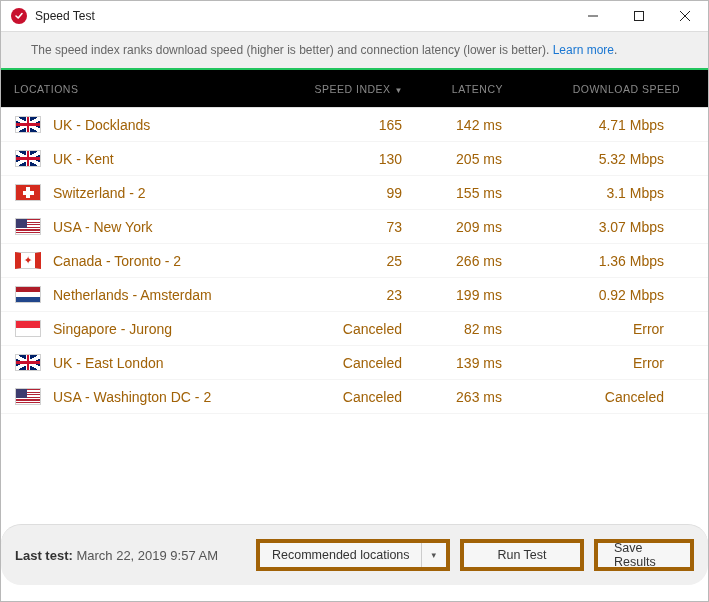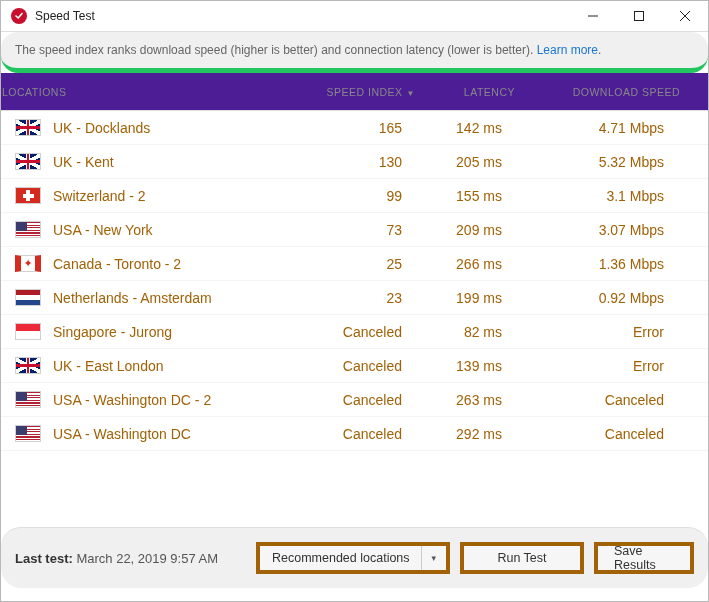--- a/index.html
+++ b/index.html
@@ -31,46 +31,45 @@
   .winbtns { display: flex; height: 100%; }
   .winbtn {
     width: 46px; height: 100%;
     display: flex; align-items: center; justify-content: center;
     color: #222;
   }
   .winbtn svg { width: 10px; height: 10px; }
 
   .infobar {
     background: #f0f0f0;
-    border-bottom: 5px solid #22c55e;
-    padding: 11px 14px;
+    border-bottom: 2px solid #22c55e;
+    padding: 11px 30px;
     font-size: 12px;
     color: #666;
-    border-radius: 17px;
   }
   .infobar a { color: #1976d2; text-decoration: none; }
 
   .table-wrap {
     height: 454px;
     overflow-y: auto;
   }
   table {
     width: 100%;
     border-collapse: collapse;
     table-layout: fixed;
   }
   thead th {
     text-align: left;
     font-weight: 400;
     font-size: 10.5px;
     letter-spacing: 0.5px;
     color: #888;
-    padding: 13px 1px 12px;
+    padding: 13px 13px 12px;
     border-bottom: 1px solid #e0e0e0;
-    background: #4c1d95;
+    background: #000000;
   }
   th.col-loc { width: 295px; }
   th.col-speed { width: 120px; text-align: right; }
   th.col-lat { width: 100px; text-align: right; }
   th.col-dl { text-align: right; padding-right: 28px; }
   thead th.sorted::after {
     content: "▼";
     font-size: 8px;
     margin-left: 4px;
     color: #888;
@@ -299,31 +298,20 @@
           <td>
             <div class="loc-cell">
               <span class="flag flag-us"></span>
               <span>USA - Washington DC - 2</span>
             </div>
           </td>
           <td class="num">Canceled</td>
           <td class="num">263 ms</td>
           <td class="dl">Canceled</td>
         </tr>
-        <tr>
-          <td>
-            <div class="loc-cell">
-              <span class="flag flag-us"></span>
-              <span>USA - Washington DC</span>
-            </div>
-          </td>
-          <td class="num">Canceled</td>
-          <td class="num">292 ms</td>
-          <td class="dl">Canceled</td>
-        </tr>
       </tbody>
   </table>
 </div>
 
 <div class="footer">
   <div class="last-test">
     <b>Last test:</b>
     <span>March 22, 2019 9:57 AM</span>
   </div>
   <div class="select-wrap">

